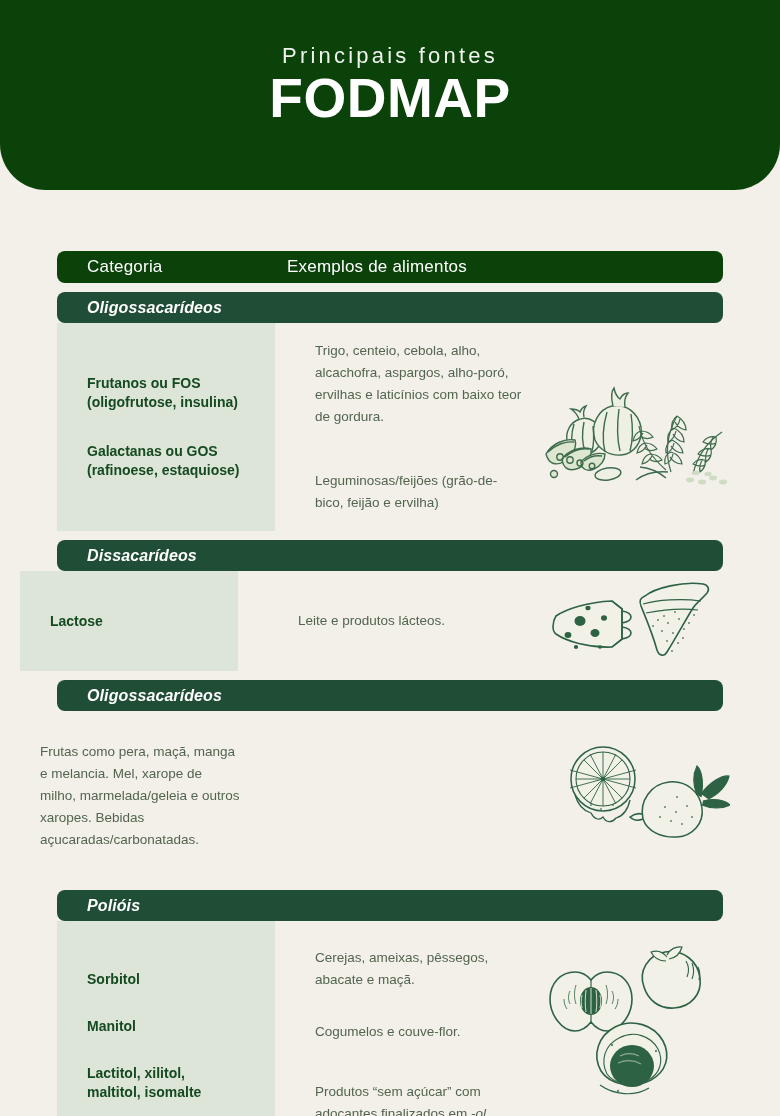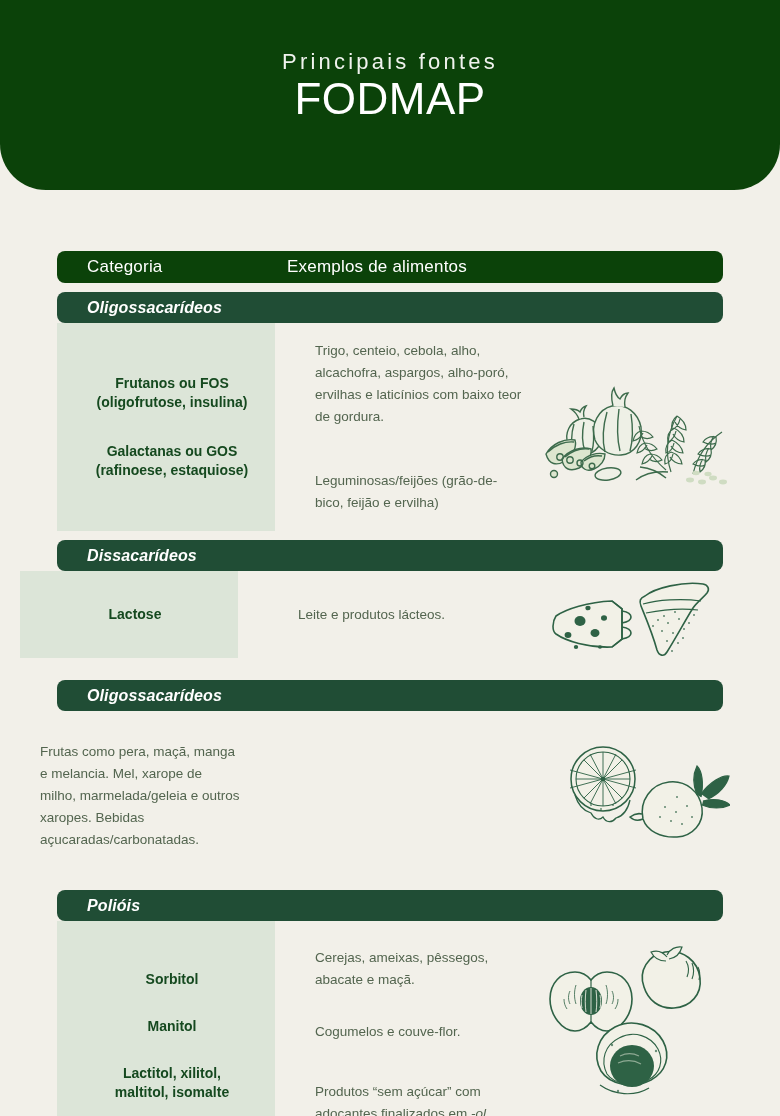--- a/index.html
+++ b/index.html
@@ -33,22 +33,22 @@
   .header-eyebrow {
     color: #f0f3ee;
     font-size: 22px;
     letter-spacing: 3.2px;
     font-weight: 400;
     line-height: 1.1;
     margin-bottom: 2px;
   }
   .header-title {
     color: #ffffff;
-    font-size: 44px;
-    font-weight: 400;
+    font-size: 55px;
+    font-weight: 700;
     letter-spacing: 0.5px;
     line-height: 1.05;
   }
 
   
   .table {
     position: relative;
     margin: 0 auto;
     width: 780px;
     padding: 0;
@@ -125,39 +125,38 @@
     align-items: center;
     justify-content: center;
     padding-right: 50px;
   }
 
   .term {
     color: #15491f;
     font-size: 14px;
     font-weight: 700;
     line-height: 1.35;
-    text-align: center;
   }
   .desc {
     color: #53654f;
     font-size: 13.5px;
     font-weight: 400;
     line-height: 1.62;
   }
   .desc em { font-style: italic; }
 
   .pair { display: flex; flex-direction: column; }
 
   
   .g1 .col-left,
   .g1 .col-mid { height: 208px; }
   .g1 .term-block { margin-bottom: 30px; }
 
   .g2 .col-left,
-  .g2 .col-mid { height: 87px; margin-left: 20px; }
+  .g2 .col-mid { height: 100px; margin-left: 20px; }
 
   .g3 .col-left,
   .g3 .col-mid { height: 170px; }
 
   .g4 .col-left,
   .g4 .col-mid { height: 230px; }
 
   .stack-1 { margin-bottom: 42px; }
   .stack-2 { margin-bottom: 28px; }
 

